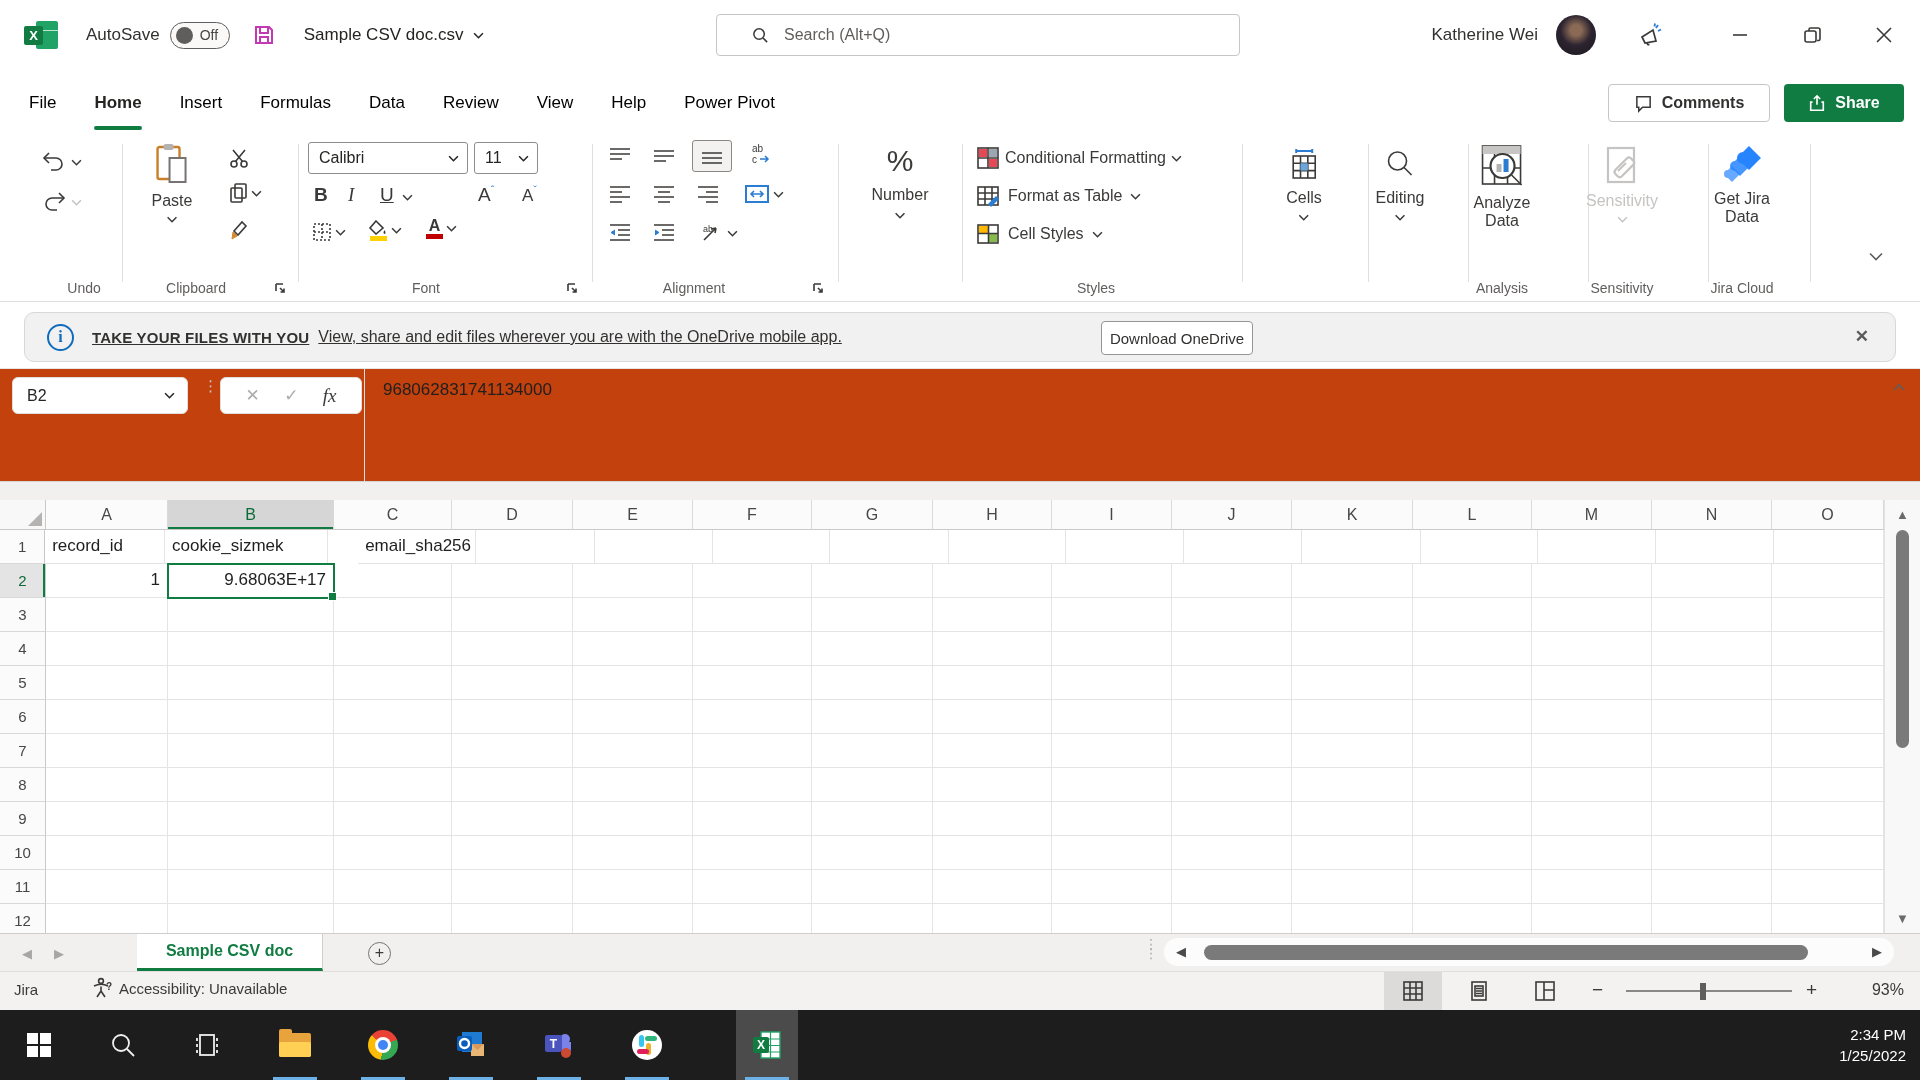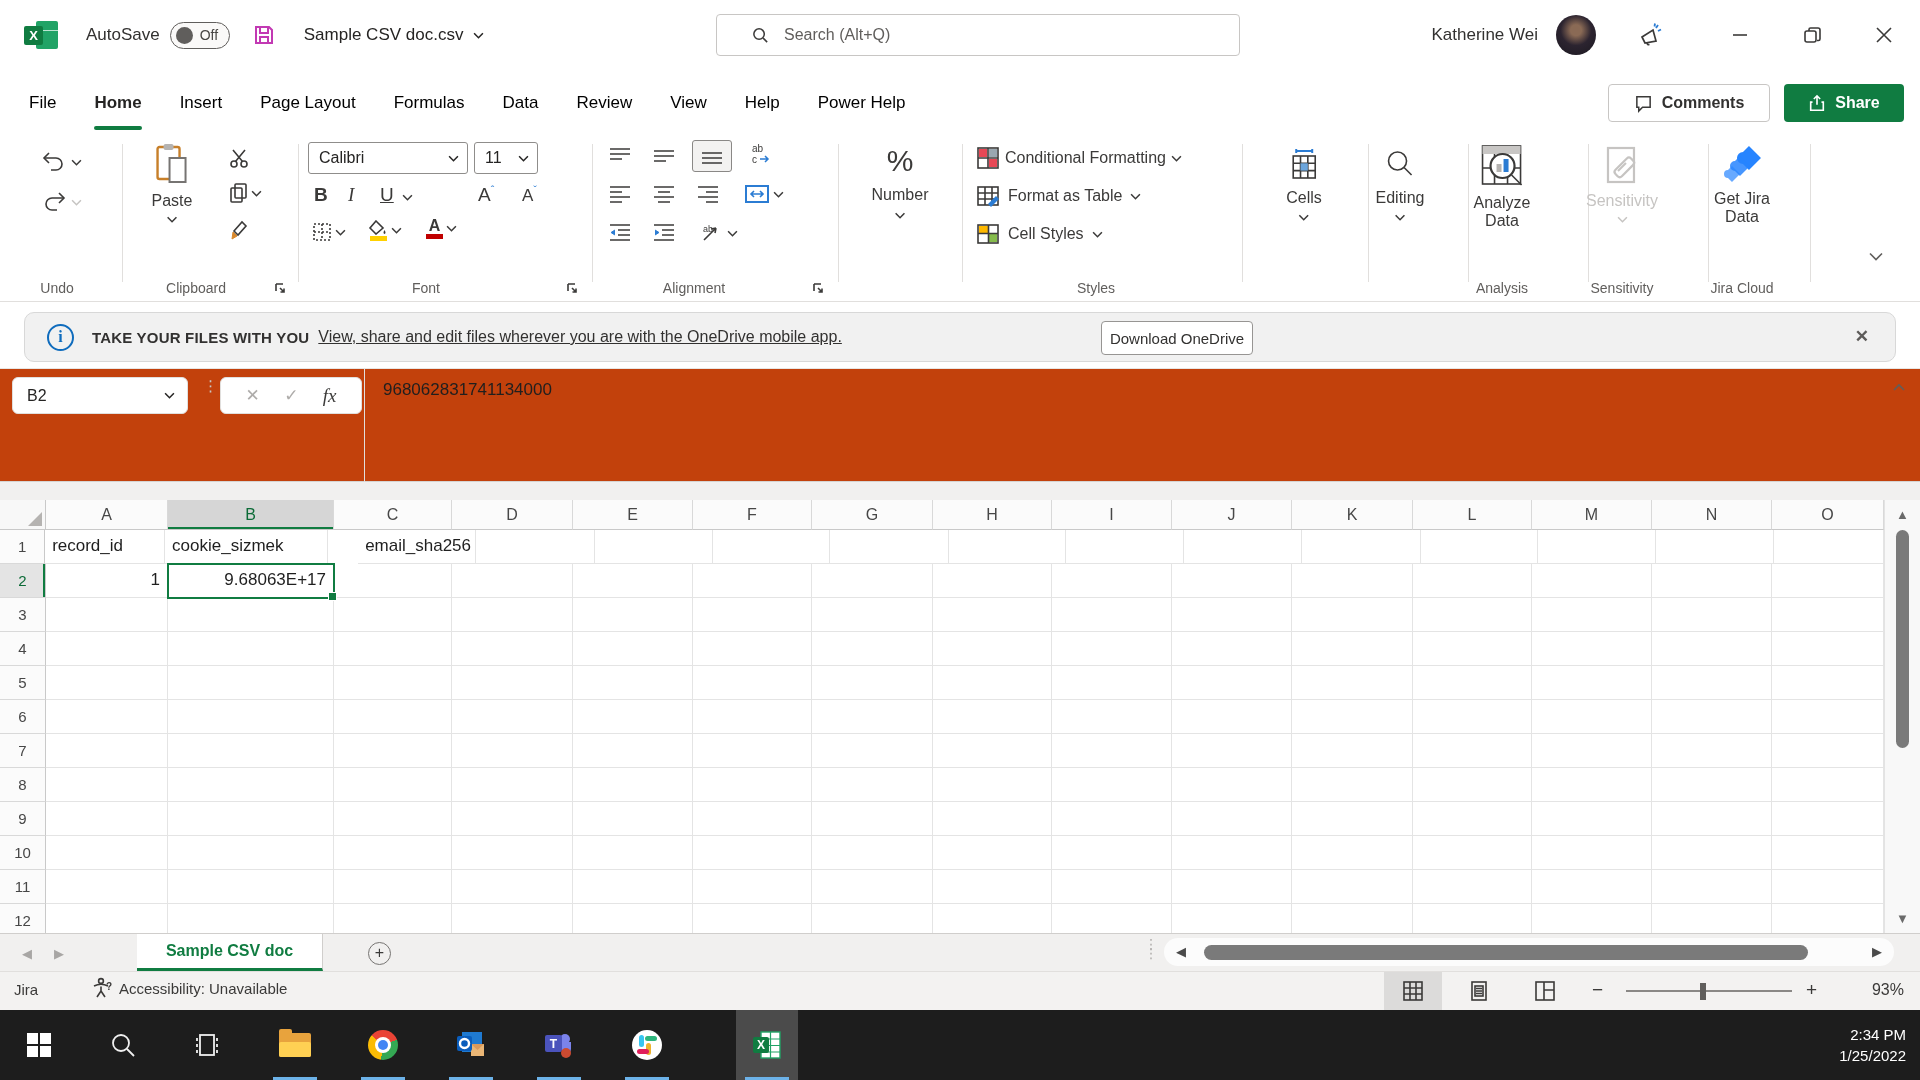--- a/index.html
+++ b/index.html
@@ -47,21 +47,21 @@
   .chev { width:11px; height:7px; }
   .chev path { fill:none; stroke:currentColor; stroke-width:1.4; }
   .icbtn { color:#3b3a39; display:flex; align-items:center; gap:3px; }
   .grey { color:#c6c4c2 !important; }
   .bigbtn { position:absolute; display:flex; flex-direction:column; align-items:center; transform:translateX(-50%); color:#3b3a39; font-size:16px; }
   .combo { position:absolute; height:32px; border:1px solid #8f8d8b; border-radius:3px; background:#fff; display:flex; align-items:center; justify-content:space-between; padding:0 8px 0 10px; font-size:16px; color:#252423; }
 
   
   #notifbar { position:absolute; left:24px; top:312px; width:1872px; height:50px; background:#f1f1f1; border:1px solid #d8d8d8; border-radius:10px; display:flex; align-items:center; }
   .infoicon { width:27px; height:27px; border:2.5px solid #0f6cbd; border-radius:50%; color:#0f6cbd; font-size:16px; font-weight:bold; display:flex; align-items:center; justify-content:center; margin-left:22px; font-family:"Liberation Serif", serif; }
-  .notif-head { font-size:15px; font-weight:bold; color:#323130; margin-left:18px; letter-spacing:.2px; }
+  .notif-head { font-size:15px; font-weight:bold; color:#323130; margin-left:18px; letter-spacing:.2px;text-decoration:underline; }
   .notif-link { font-size:16px; color:#323130; text-decoration:underline; margin-left:9px; }
   .btn-onedrive { position:absolute; left:1076px; top:8px; width:152px; height:34px; background:#fff; border:1px solid #979593; border-radius:4px; font-size:15px; color:#323130; display:flex; align-items:center; justify-content:center; }
   .notif-close { position:absolute; right:26px; top:13px; font-size:17px; color:#5d5b59; font-weight:bold; }
 
   
   #fxbar { position:absolute; left:0; top:368px; width:1920px; height:114px; background:#c2410c; border-top:1px solid #e8e6e4; border-bottom:1px solid #d6d4d2; }
   .namebox { position:absolute; left:12px; top:8px; width:176px; height:37px; background:#fff; border:1px solid #e1dfdd; border-radius:6px; display:flex; align-items:center; justify-content:space-between; padding:0 12px 0 14px; font-size:16px; color:#252423; }
   .fxgrip { position:absolute; left:203px; top:12px; color:#c8c6c4; font-size:15px; line-height:9px; text-align:center; width:8px; }
   .fxbtns { position:absolute; left:220px; top:8px; width:142px; height:37px; background:#fff; border:1px solid #e1dfdd; border-radius:6px; display:flex; align-items:center; justify-content:space-evenly; }
   .fxcancel,.fxenter { font-size:17px; color:#aeacaa; }
@@ -197,27 +197,26 @@
           </svg>
         </span>
     </div>
   </div>
 
   <div id="tabsrow">
     <div class="rtabs">
       <div class="rtab">File</div>
       <div class="rtab active">Home</div>
       <div class="rtab">Insert</div>
-      <div class="rtab">Page Layout</div>
       <div class="rtab">Formulas</div>
       <div class="rtab">Data</div>
       <div class="rtab">Review</div>
       <div class="rtab">View</div>
       <div class="rtab">Help</div>
-      <div class="rtab">Power Help</div>
+      <div class="rtab">Power Pivot</div>
     </div>
     <div class="tabactions">
       <div class="btn-comments">
         <svg width="19" height="19" viewBox="0 0 20 20">
             <path d="M3 3 h14 v11 h-8 l-4 4 v-4 h-2 z" class="stk"></path>
           </svg>
         <span>Comments</span>
       </div>
       <div class="btn-share">
         <svg width="18" height="18" viewBox="0 0 20 20">
@@ -253,21 +252,21 @@
     </div>
     <div class="abs icbtn grey" style="left:40px; top:54px">
       <svg width="28" height="24" viewBox="0 0 28 24">
           <path d="M19 3 L24 8 L19 13" class="stk" stroke="#c6c4c2" stroke-width="2"></path>
           <path d="M24 8 H12 a6 6 0 1 0 0 12 H17" class="stk" stroke="#c6c4c2" stroke-width="2"></path>
         </svg>
       <svg class="chev" viewBox="0 0 10 6">
           <path d="M1 1 L5 5 L9 1"></path>
         </svg>
     </div>
-    <div class="grplabel" style="left:57px">Undo</div>
+    <div class="grplabel" style="left:84px">Undo</div>
 
     <div class="bigbtn" style="left:172px; top:6px">
       <svg width="40" height="46" viewBox="0 0 40 46">
           <rect x="6" y="5" width="22" height="32" rx="2" fill="none" stroke="#c77f29" stroke-width="2.4"></rect>
           <rect x="12" y="2" width="10" height="6" rx="2" fill="#b5b3b1"></rect>
           <rect x="18" y="16" width="16" height="24" fill="#fff" stroke="#767472" stroke-width="2"></rect>
         </svg>
       <span style="margin-top:4px">Paste</span>
       <svg class="chev" style="margin-top:6px" viewBox="0 0 10 6">
           <path d="M1 1 L5 5 L9 1"></path>

